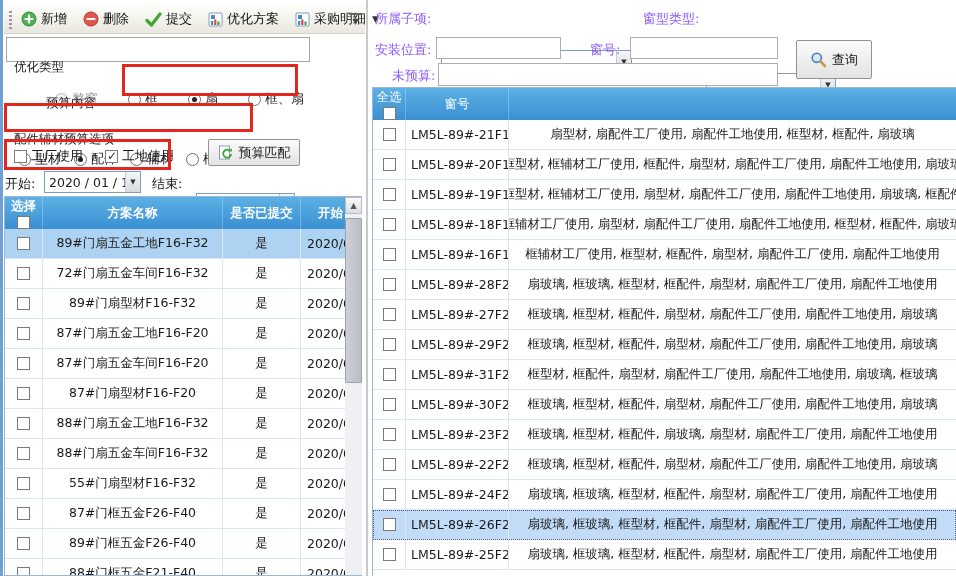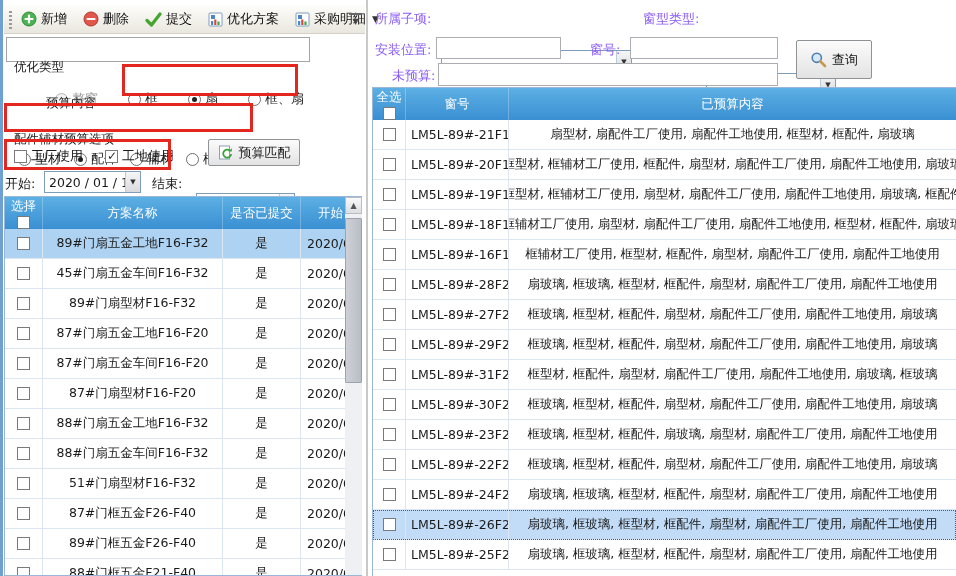--- a/index.html
+++ b/index.html
@@ -55,21 +55,21 @@
     background:linear-gradient(#f5f6f7,#d8dade); font-size:7px; color:#333;
     display:flex; align-items:center; justify-content:center; flex:none; }
 
   
   .thead { background:linear-gradient(#5cb0e4,#3a8fd2); color:#fff; }
   .hcell { display:flex; align-items:center; justify-content:center; font-size:12.5px;
     border-right:1px solid rgba(255,255,255,0.25); overflow:hidden;text-align:center; }
   .hcell.col2lines { flex-direction:column; justify-content:flex-start; padding-top:1px; gap:1px; }
 
   .ltable { left:4px; top:196px; width:358px; height:380px; border:1px solid #9ab8d5; overflow:hidden; background:#fff; }
-  .lhead { display:grid; grid-template-columns:38px 180px 78px 60px; height:32px; }
+  .lhead { display:grid; grid-template-columns:38px 180px 78px 60px; height:32px;font-weight:bold; }
   .lrow { display:grid; grid-template-columns:38px 180px 78px 60px; height:30px; background:#fff;text-align:right; }
   .lrow.selected { background:#aed2f1; }
   .lc { display:flex; align-items:center; justify-content:center; border-right:1px solid #dce6f0;
     border-bottom:1px solid #dce6f0; overflow:hidden; white-space:nowrap; font-size:12.5px; }
   .lc.c-date { justify-content:flex-start; padding-left:6px; }
 
   .lscroll { left:345px; top:197px; width:17px; height:378px; background:#eef0f3; z-index:5; }
   .lscroll .up { height:17px; background:linear-gradient(#fafafa,#dcdee2); border:1px solid #b9bcc2;
     font-size:8px; color:#555; text-align:center; line-height:15px; }
   .lscroll .thumb { margin-top:4px; height:165px; background:linear-gradient(90deg,#cdd0d6,#b9bdc5);
@@ -255,21 +255,21 @@
             <span class="cb"></span>
           </div>
           <div class="lc">89#门扇五金工地F16-F32</div>
           <div class="lc">是</div>
           <div class="lc c-date">2020/0</div>
         </div>
         <div class="lrow">
           <div class="lc">
             <span class="cb"></span>
           </div>
-          <div class="lc">45#门扇五金车间F16-F32</div>
+          <div class="lc">72#门扇五金车间F16-F32</div>
           <div class="lc">是</div>
           <div class="lc c-date">2020/0</div>
         </div>
         <div class="lrow">
           <div class="lc">
             <span class="cb"></span>
           </div>
           <div class="lc">89#门扇型材F16-F32</div>
           <div class="lc">是</div>
           <div class="lc c-date">2020/0</div>
@@ -311,21 +311,21 @@
             <span class="cb"></span>
           </div>
           <div class="lc">88#门扇五金车间F16-F32</div>
           <div class="lc">是</div>
           <div class="lc c-date">2020/0</div>
         </div>
         <div class="lrow">
           <div class="lc">
             <span class="cb"></span>
           </div>
-          <div class="lc">51#门扇型材F16-F32</div>
+          <div class="lc">55#门扇型材F16-F32</div>
           <div class="lc">是</div>
           <div class="lc c-date">2020/0</div>
         </div>
         <div class="lrow">
           <div class="lc">
             <span class="cb"></span>
           </div>
           <div class="lc">87#门框五金F26-F40</div>
           <div class="lc">是</div>
           <div class="lc c-date">2020/0</div>
@@ -385,21 +385,20 @@
   </div>
 
   
   <div class="abs rtable">
     <div class="rhead thead">
       <div class="hcell col2lines">
         <span>全选</span>
         <span class="cb"></span>
       </div>
       <div class="hcell">窗号</div>
-      <div class="hcell">已预算内容</div>
     </div>
     <div>
         <div class="rrow">
           <div class="rc c-check">
             <span class="cb"></span>
           </div>
           <div class="rc c-win">LM5L-89#-21F19</div>
           <div class="rc c-content">扇型材, 扇配件工厂使用, 扇配件工地使用, 框型材, 框配件, 扇玻璃</div>
         </div>
         <div class="rrow">

